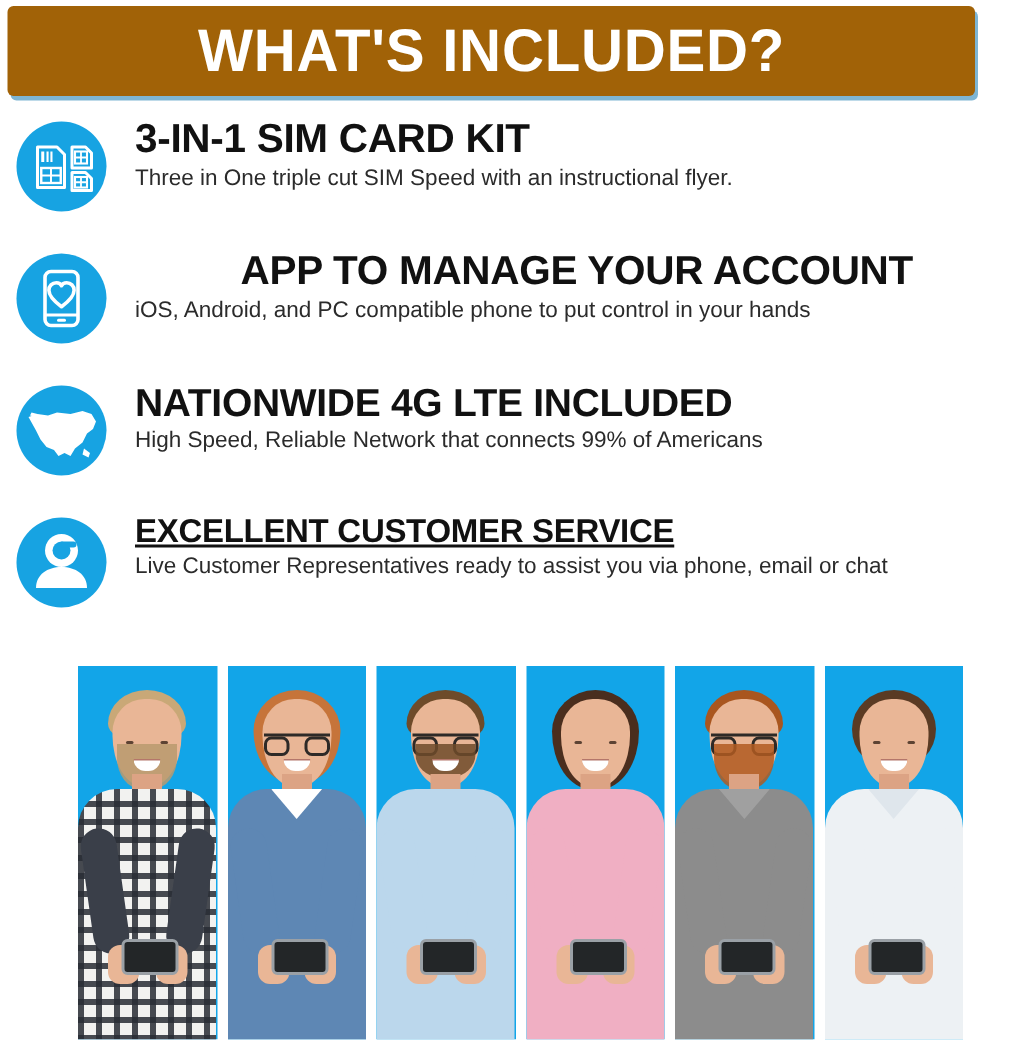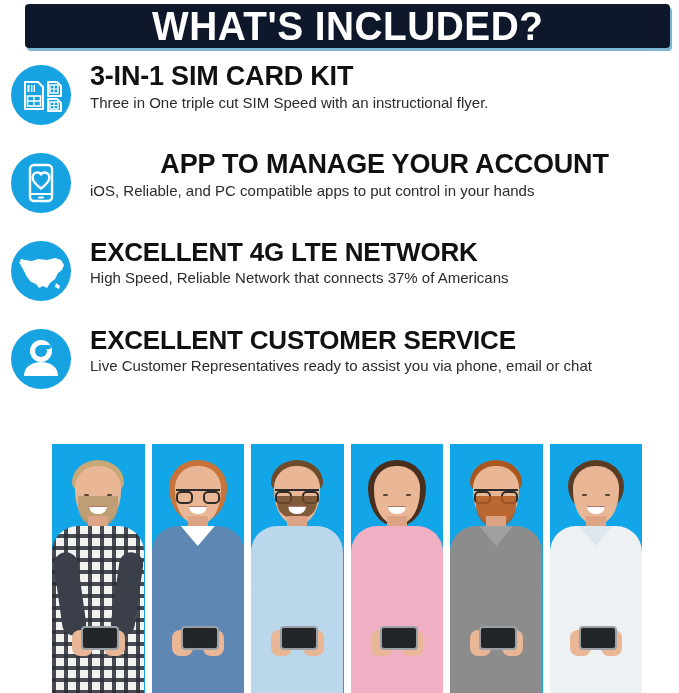--- a/index.html
+++ b/index.html
@@ -12,25 +12,25 @@
     height: 693px;
     position: relative;
     overflow: hidden;
     font-family: "Liberation Sans", sans-serif;
     -webkit-font-smoothing: antialiased;
   }
 
   
   .banner {
     position: absolute;
-    left: 25px;
+    left: 5px;
     top: 4px;
     width: 645px;
-    height: 44px;
-    background: #0f172a;
+    height: 60px;
+    background: #a16207;
     border-radius: 4px;
     box-shadow: 2px 3px 0 rgba(20,120,175,0.55);
     display: flex;
     align-items: center;
     justify-content: center;
   }
   .banner-title {
     color: #ffffff;
     font-family: "Liberation Sans", sans-serif;
     font-weight: bold;
@@ -38,21 +38,21 @@
     letter-spacing: 0.5px;
     line-height: 1;
     transform: scaleX(0.97);
     white-space: nowrap;
   }
 
   
   .features {
     position: absolute;
     left: 0;
-    top: 60px;
+    top: 76px;
     width: 679px;
   }
   .feature {
     position: relative;
     height: 88px;
     display: flex;
     align-items: flex-start;
   }
   .feature-icon {
     position: relative;
@@ -85,21 +85,21 @@
     font-size: 15px;
     line-height: 1.25;
     margin-top: 3px;
     white-space: nowrap;
   }
 
   
   .feature.r1 .feature-title { font-size: 27px; }
   .feature.r2 .feature-title { font-size: 27px; text-align: center; }
   .feature.r3 .feature-title { font-size: 26px; }
-  .feature.r4 .feature-title { font-size: 26px; }
+  .feature.r4 .feature-title { font-size: 22px; text-decoration: underline; }
   .feature.r4 .feature-sub { font-size: 15px; }
 
   
   .photo-strip {
     position: absolute;
     left: 52px;
     top: 444px;
     width: 590px;
     height: 249px;
     display: flex;
@@ -292,36 +292,36 @@
       <svg viewBox="0 0 62 62" xmlns="http://www.w3.org/2000/svg">
         <circle cx="31" cy="31" r="30" fill="#17A3E2"></circle>
         <rect x="20" y="13" width="22" height="36" rx="4" ry="4" fill="none" stroke="#ffffff" stroke-width="2.4"></rect>
         <line x1="20" y1="42" x2="42" y2="42" stroke="#ffffff" stroke-width="2"></line>
         <rect x="28" y="44.5" width="6" height="2" rx="1" fill="#ffffff"></rect>
         <path d="M31 36.5 c-6.2-4.6-8.4-7.6-8.4-11 0-2.9 2.2-5 4.9-5 1.6 0 3 0.8 3.5 2 0.5-1.2 1.9-2 3.5-2 2.7 0 4.9 2.1 4.9 5 0 3.4-2.2 6.4-8.4 11 z" fill="none" stroke="#ffffff" stroke-width="2.4" stroke-linejoin="round"></path>
       </svg>
     </div>
     <div class="feature-text">
       <div class="feature-title">APP TO MANAGE YOUR ACCOUNT</div>
-      <div class="feature-sub">iOS, Reliable, and PC compatible apps to put control in your hands</div>
+      <div class="feature-sub">iOS, Android, and PC compatible phone to put control in your hands</div>
     </div>
   </div>
 
   <div class="feature r3">
     <div class="feature-icon">
       <svg viewBox="0 0 62 62" xmlns="http://www.w3.org/2000/svg">
         <circle cx="31" cy="31" r="30" fill="#17A3E2"></circle>
         <path d="M9 22 l6-2 7 1 6-2 9 1 8-2 6 2 3 5 -2 5 -4 3 -3 6 -5 4 -3 5 -4-2 -4 2 -3-4 -5-2 -4-5 -3-6 z" fill="#ffffff"></path>
         <path d="M46 43 l4 3 -1 3 -4-2 z" fill="#ffffff"></path>
         <path d="M11 19 l4 1 -1 2 -4-1 z" fill="#ffffff"></path>
       </svg>
     </div>
     <div class="feature-text">
-      <div class="feature-title">EXCELLENT 4G LTE NETWORK</div>
-      <div class="feature-sub">High Speed, Reliable Network that connects 37% of Americans</div>
+      <div class="feature-title">NATIONWIDE 4G LTE INCLUDED</div>
+      <div class="feature-sub">High Speed, Reliable Network that connects 99% of Americans</div>
     </div>
   </div>
 
   <div class="feature r4">
     <div class="feature-icon">
       <svg viewBox="0 0 62 62" xmlns="http://www.w3.org/2000/svg">
         <circle cx="31" cy="31" r="30" fill="#17A3E2"></circle>
         <circle cx="31" cy="23" r="11" fill="#ffffff"></circle>
         <path d="M31 23 m-6 0 a6 6 0 1 0 12 0 a6 6 0 1 0 -12 0" fill="#17A3E2"></path>
         <path d="M31 17 h8 a2 2 0 0 1 0 4 h-8 z" fill="#17A3E2"></path>

